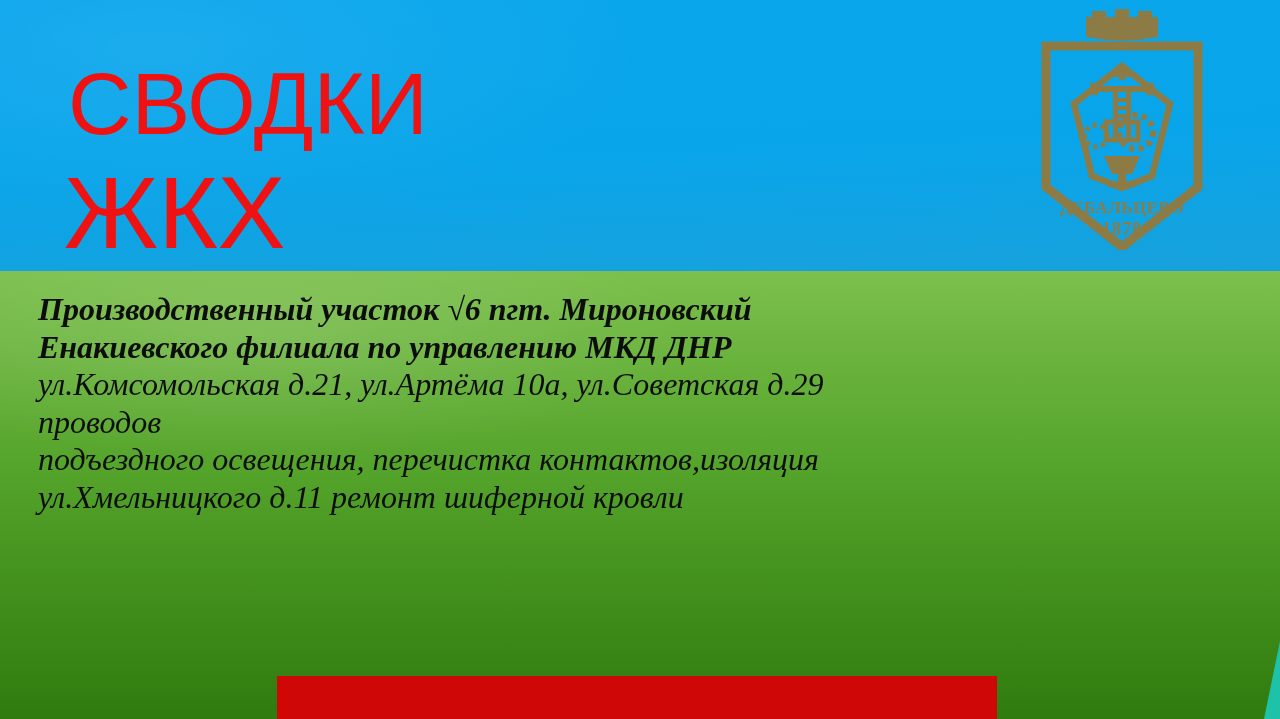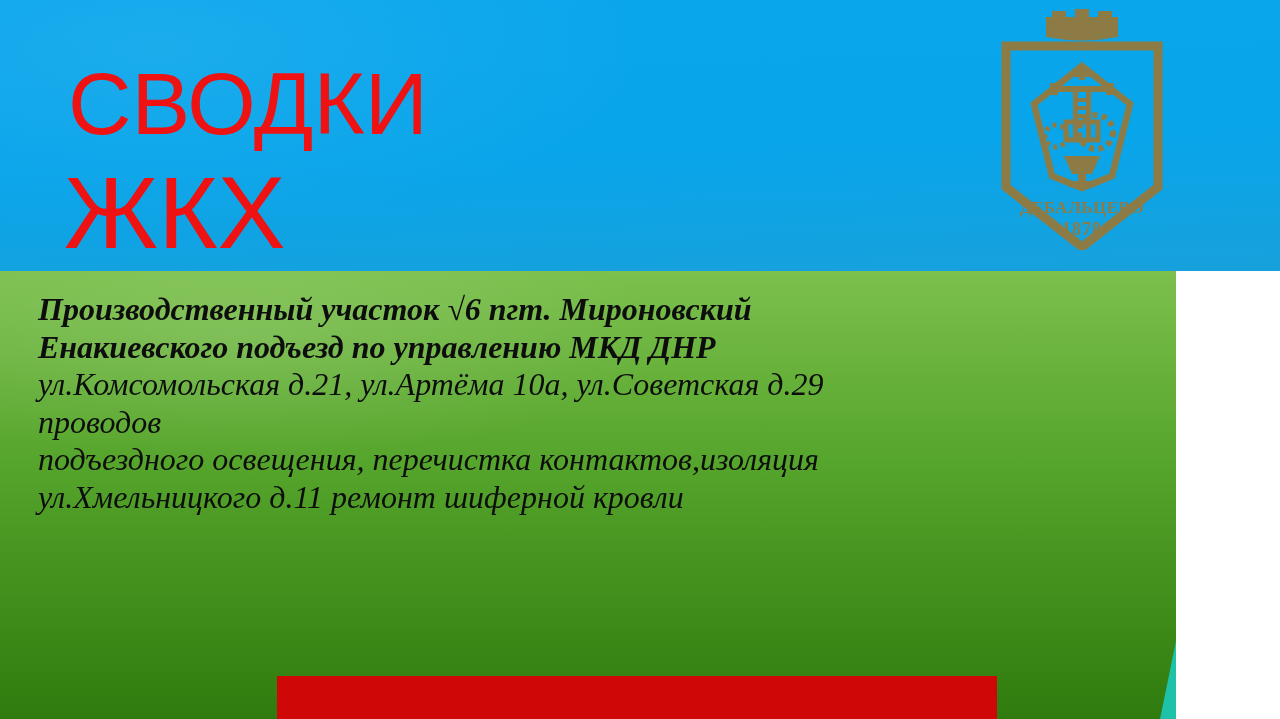--- a/index.html
+++ b/index.html
@@ -24,29 +24,29 @@
   .top-band::after{
     content:"";position:absolute;inset:0;
     background:radial-gradient(ellipse 700px 260px at 12% 18%,rgba(255,255,255,0.07),transparent 70%);
   }
 
   .title-line{position:absolute;color:var(--title-red);font-weight:400;line-height:1;letter-spacing:0;white-space:nowrap;z-index:3;}
   .title-line.l1{left:68px;top:60px;font-size:88px;}
   .title-line.l2{left:64px;top:162px;font-size:102px;}
 
   
-  .emblem{position:absolute;left:992px;top:4px;width:176px;height:246px;z-index:2;}
+  .emblem{position:absolute;left:1032px;top:4px;width:176px;height:246px;z-index:2;}
   .emblem svg{display:block;width:100%;height:100%;}
   .emblem .ln{stroke:var(--gold);fill:none;}
   .emblem .fl{fill:var(--gold);stroke:none;}
   .emblem text{fill:var(--gold);font-family:"Liberation Serif",serif;font-weight:bold;}
 
   
   .bottom-band{
-    position:absolute;left:0;top:271px;width:1176px;height:448px;
+    position:absolute;left:0;top:271px;width:1280px;height:448px;
     background:linear-gradient(180deg,var(--green-top) 0%,#56a52c 42%,var(--green-bottom) 100%);
   }
   .bottom-band::before{
     content:"";position:absolute;inset:0;
     background:radial-gradient(ellipse 620px 180px at 20% 14%,rgba(255,255,255,0.12),transparent 70%);
     pointer-events:none;
   }
 
   .report{position:absolute;left:38px;top:20px;width:900px;color:#0d0d0d;
     font-family:"Liberation Serif",serif;font-style:italic;font-size:32px;line-height:37.6px;}
@@ -103,21 +103,21 @@
       </svg>
     </div>
   </div>
 
   <div class="bottom-band">
     <div class="report">
       <div class="heading">
 
           <div class="line">Производственный участок √6 пгт. Мироновский</div>
 
-          <div class="line">Енакиевского подъезд по управлению МКД ДНР</div>
+          <div class="line">Енакиевского филиала по управлению МКД ДНР</div>
         </div>
       <div class="details">
 
           <div class="line">ул.Комсомольская д.21, ул.Артёма 10а, ул.Советская д.29</div>
 
 
 
 
           <div class="line">проводов</div>
 

